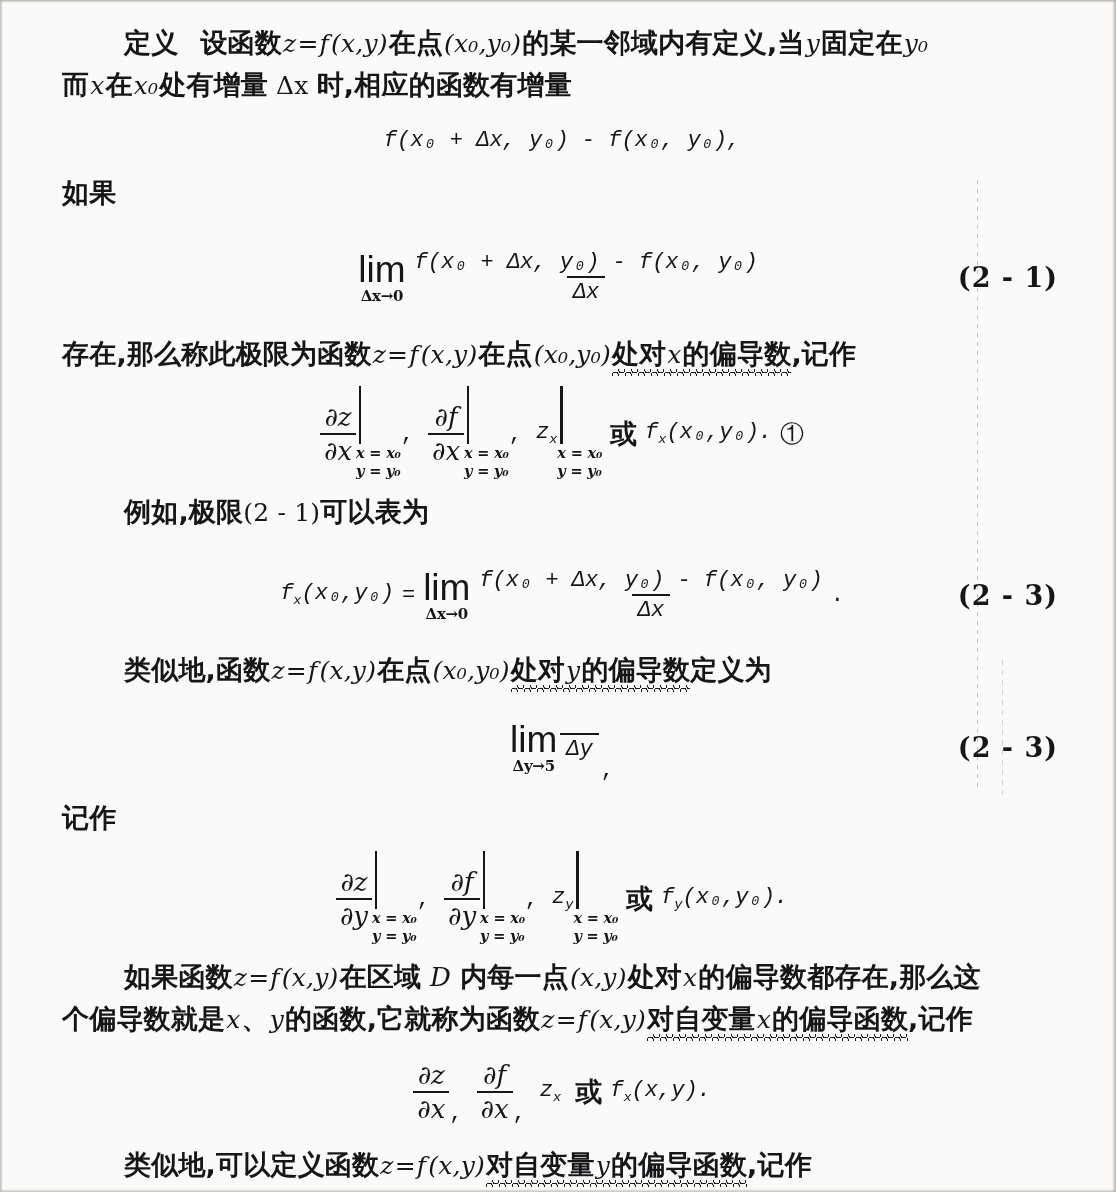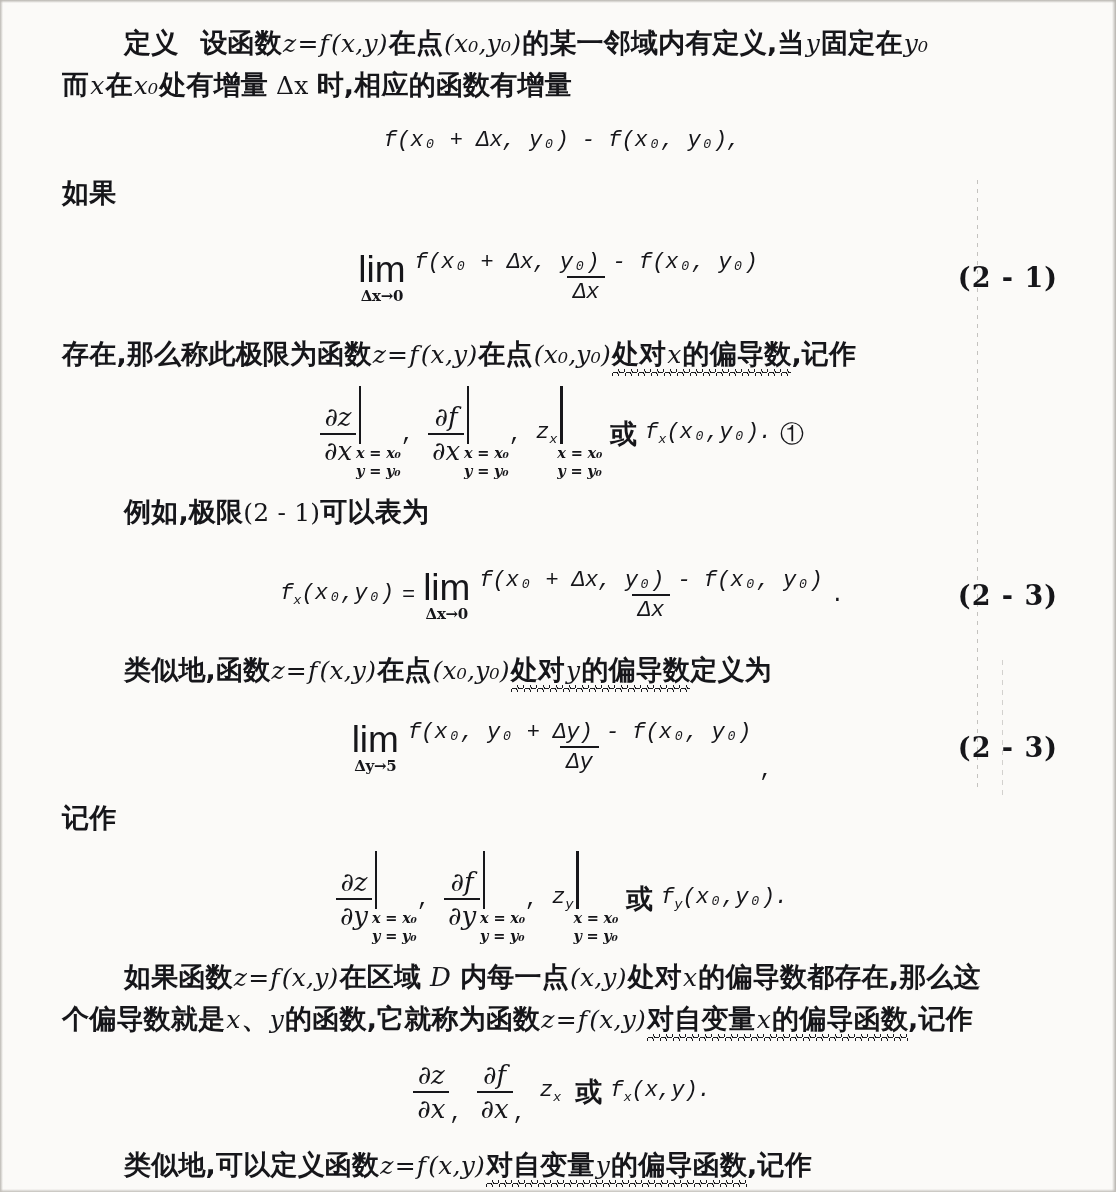--- a/index.html
+++ b/index.html
@@ -300,21 +300,20 @@
     <div class="para indent" style="margin-top:12px;">
       <span class="chn">类似地,函数</span><span class="mi">z</span><span class="mr">=</span><span class="mi">f</span><span class="mi">(x,y)</span><span class="chn">在点</span><span class="mi">(x₀,y₀)</span><span class="wavy"><span class="chn">处对</span><span class="mi">y</span><span class="chn">的偏导数</span></span><span class="chn">定义为</span>
     </div>
 
     <div class="eq-row" style="margin-top:14px; height:84px;">
       <span class="limop">
         <span class="lt">lim</span>
         <span class="lb">Δy→5</span>
       </span>
       <span class="frac">
-        <span class="num eqbody it">f(x₀, y₀ + Δy) - f(x₀, y₀)</span>
         <span class="den eqbody it">Δy</span>
       </span>
       <span class="eqbody" style="align-self:flex-end; padding-bottom:6px;">,</span>
       <span class="eqnum">(2 - 3)</span>
     </div>
 
     <div class="para" style="margin-top:8px;">
       <span class="chn">记作</span>
     </div>
 

